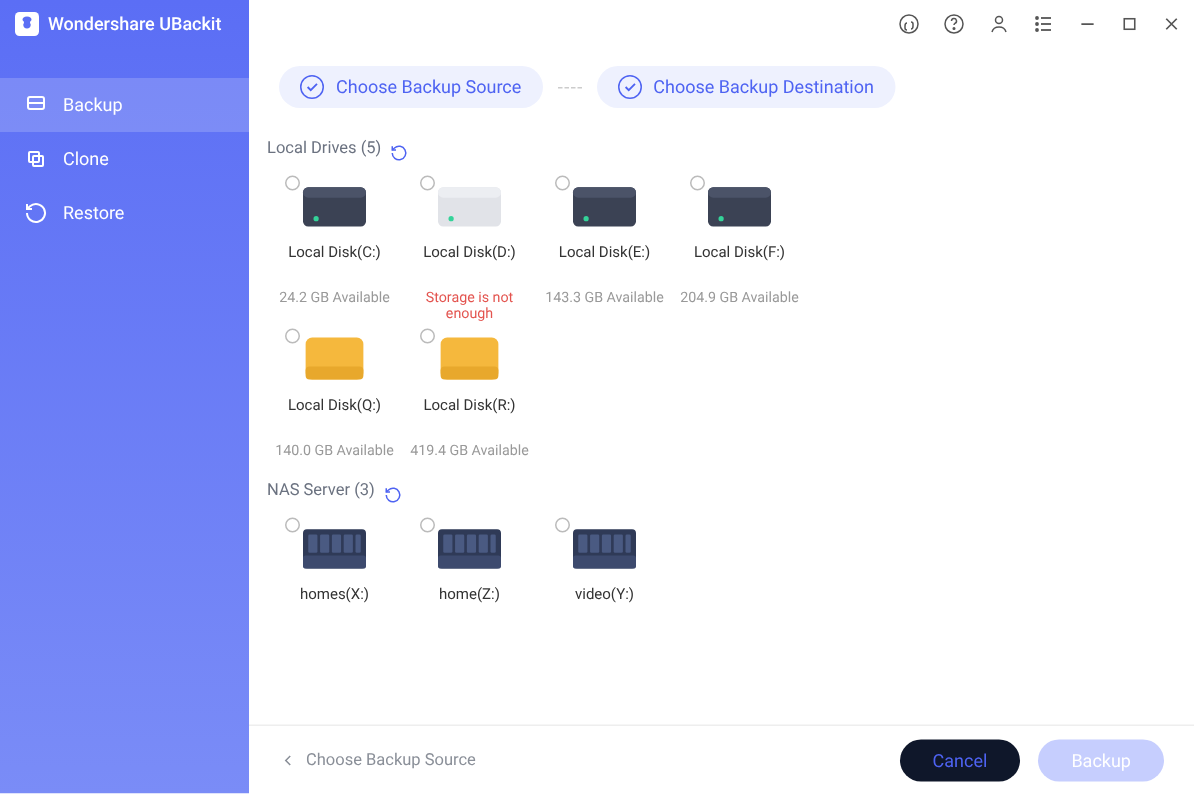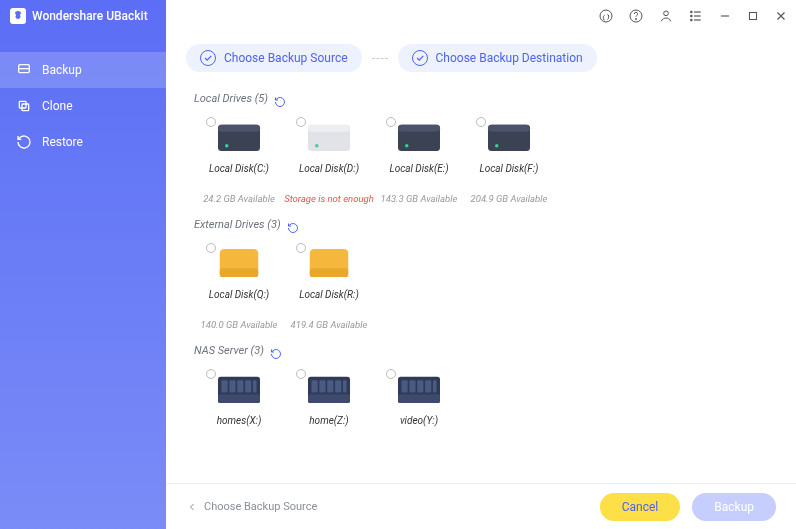--- a/index.html
+++ b/index.html
@@ -19,38 +19,38 @@
 .titlebar { height: 32px; display: flex; align-items: center; justify-content: flex-end; padding: 0 8px; gap: 14px; }
 .titlebar .tb-icon { width: 16px; height: 16px; color: #555; cursor: pointer; display:flex; align-items:center; justify-content:center;}
 .titlebar .winbtn { width: 14px; height: 14px; color: #555; cursor: pointer; display:flex; align-items:center; justify-content:center;}
 
 .steps { display: flex; align-items: center; gap: 10px; padding: 12px 0 6px 20px; }
 .stepchip { display: flex; align-items: center; gap: 8px; padding: 6px 14px; border-radius: 16px; background: #eef1fe; color: #4e63f2; font-size: 12px; cursor: pointer; }
 .stepchip .circle { width: 16px; height: 16px; border: 1.5px solid #4e63f2; border-radius: 50%; display: flex; align-items: center; justify-content: center; }
 .stepchip .circle svg { width: 10px; height: 10px; }
 .stepline { width: 16px; height: 0; border-top: 1px dashed #ccc; }
 
-.content { flex: 1; overflow-y: auto; padding: 0 20px 60px 28px; font-style: italic; }
+.content { flex: 1; overflow-y: auto; padding: 0 20px 60px 12px; }
 .section-head { display: flex; align-items: center; gap: 6px; margin-top: 14px; margin-bottom: 8px; }
 .section-head .txt { font-size: 11px; color: #6b7280; }
 .section-head .refresh { width: 12px; height: 12px; color: #4e63f2; cursor: pointer; }
 .drive-grid { display: flex; flex-wrap: wrap; gap: 0; }
 .drive { width: 90px; display: flex; flex-direction: column; align-items: center; position: relative; padding-top: 4px; }
 .drive .radio { position: absolute; top: 4px; left: 12px; width: 10px; height: 10px; border: 1px solid #bbb; border-radius: 50%; background:#fff; cursor:pointer;}
 .drive .pic { width: 56px; height: 40px; display:flex; align-items:center; justify-content:center;}
 .drive .dname { font-size: 10px; color: #333; margin-top: 6px; text-align:right;}
 .drive .dsub { font-size: 9.5px; color: #999; margin-top: 19px; text-align:center;}
 .drive .dsub.err { color: #e3544f; }
 
 .footer { position: absolute; bottom: 0; left: 0; right: 0; height: 46px; border-top: 1px solid #eee; background: #fff; display: flex; align-items: center; justify-content: space-between; padding: 0 20px; }
 .footer .fsource { display:flex; align-items:center; gap:6px; color:#8a8f98; font-size: 11px;}
 .footer .fsource svg { width:12px;height:12px;}
 .footer .fbuttons { display:flex; gap: 12px;}
 .btn { padding: 7px 22px; border-radius: 16px; font-size: 12px; border: none; cursor: pointer; }
-.btn.cancel { background: #fde047; color: #4e63f2; }
+.btn.cancel { background: #0f172a; color: #4e63f2; }
 .btn.primary { background: #c6cefe; color: #fff; }
 
 
 .content::-webkit-scrollbar { width: 6px;}
 .content::-webkit-scrollbar-thumb { background: #d0d0d5; border-radius: 3px;}
 
 
 </style>
 </head>
 <body>
@@ -218,27 +218,20 @@
     <rect x="8" y="10" width="48" height="30" rx="4" fill="#3b4254"></rect>
     <rect x="8" y="10" width="48" height="8" rx="4" fill="#4b5368"></rect>
     <circle cx="18" cy="34" r="2" fill="#34d399"></circle>
   </svg>
           </div>
     <div class="dname">Local Disk(F:)</div>
     <div class="dsub">204.9 GB Available</div>
         </div>
       </div>
 
-    <div class="section-head">
-      <span class="txt">External Drives (3)</span>
-      <span class="refresh"><svg viewBox="0 0 24 24" fill="none" stroke="currentColor" stroke-width="2">
-            <path d="M3 12a9 9 0 1 0 3-6.7L3 8"></path>
-            <path d="M3 3v5h5"></path>
-          </svg></span>
-    </div>
     <div class="drive-grid" id="external-grid">
         <div class="drive">
     <span class="radio"></span>
     <div class="pic">
             <svg viewBox="0 0 64 48" width="56" height="42">
     <rect x="10" y="8" width="44" height="32" rx="5" fill="#f5b83d"></rect>
     <rect x="10" y="30" width="44" height="10" rx="3" fill="#e8a82c"></rect>
   </svg>
           </div>
     <div class="dname">Local Disk(Q:)</div>

